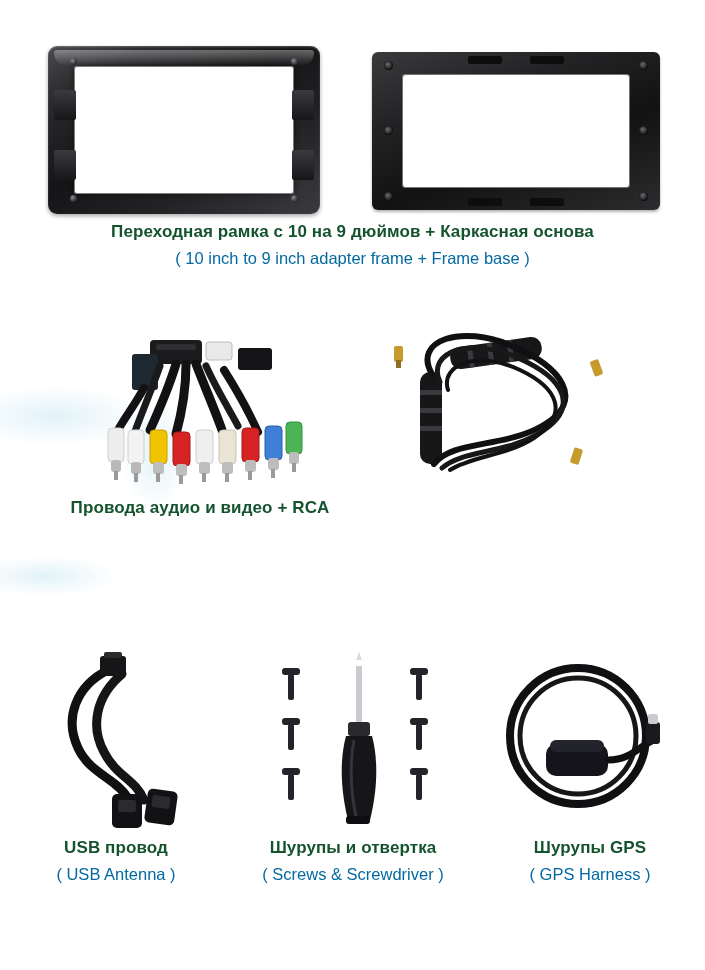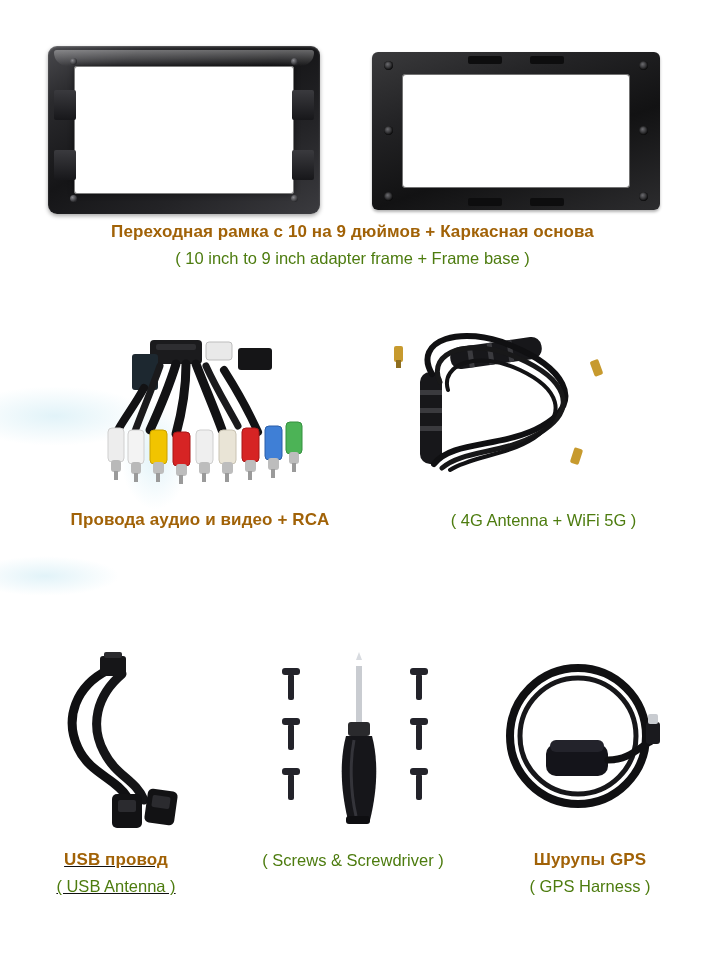--- a/index.html
+++ b/index.html
@@ -20,29 +20,29 @@
     width: 705px;
     height: 970px;
     position: relative;
     background: #ffffff;
   }
 
   
   .caption-ru {
     font-size: 17px;
     font-weight: bold;
-    color: #a16207;
+    color: #14532d;
     text-align: center;
     letter-spacing: 0.1px;
     line-height: 1.2;
   }
   .caption-en {
     font-size: 16.5px;
     font-weight: normal;
-    color: #4d7c0f;
+    color: #0369a1;
     text-align: center;
     line-height: 1.25;
     margin-top: 6px;
   }
 
   
   .row1 {
     position: absolute;
     left: 0;
     top: 0;
@@ -178,32 +178,31 @@
   }
 
   
   .harness { position: absolute; left: 0; top: 0; width: 380px; height: 168px; }
 
   
   .antenna { position: absolute; left: 0; top: 0; width: 303px; height: 168px; }
 
   .row2 .caption-block,
   .row3 .caption-block {
-    margin-top: 12px;
   }
 
   
   .row3 {
     position: absolute;
     left: 0;
     top: 648px;
     width: 705px;
     height: 300px;
   }
-  .row3 .c1 { position: absolute; left: 4px;   top: 0; width: 224px; text-decoration: underline; }
+  .row3 .c1 { position: absolute; left: 4px;   top: 0; width: 224px; }
   .row3 .c2 { position: absolute; left: 228px; top: 0; width: 250px; }
   .row3 .c3 { position: absolute; left: 478px; top: 0; width: 224px; }
   .row3 .art { height: 190px; }
 
   
   .wisp {
     position: absolute;
     pointer-events: none;
     background: radial-gradient(ellipse at center, rgba(120,200,225,0.22), rgba(120,200,225,0) 70%);
   }
@@ -351,21 +350,20 @@
           </g>
           <g>
             <rect x="180" y="118" width="9" height="16" rx="2" fill="#c79a2e" transform="rotate(18 184 126)"></rect>
           </g>
           <g>
             <rect x="200" y="30" width="9" height="16" rx="2" fill="#c79a2e" transform="rotate(-20 204 38)"></rect>
           </g>
         </svg>
       </div>
       <div class="caption-block">
-        <div class="caption-en">( 4G Antenna + WiFi 5G )</div>
       </div>
     </div>
   </div>
 
   <div class="row3">
 
     <div class="c1">
       <div class="art">
         <svg viewBox="0 0 224 190" width="224" height="190">
           <path d="M104 22 C72 38 60 70 74 100 C86 126 112 130 124 150" stroke="#101012" stroke-width="9" fill="none" stroke-linecap="round"></path>
@@ -413,20 +411,21 @@
             <rect x="188" y="26" width="6" height="26" rx="2"></rect>
             <rect x="182" y="20" width="18" height="7" rx="3"></rect>
             <rect x="188" y="76" width="6" height="26" rx="2"></rect>
             <rect x="182" y="70" width="18" height="7" rx="3"></rect>
             <rect x="188" y="126" width="6" height="26" rx="2"></rect>
             <rect x="182" y="120" width="18" height="7" rx="3"></rect>
           </g>
         </svg>
       </div>
       <div class="caption-block">
+        <div class="caption-ru">Шурупы и отвертка</div>
         <div class="caption-en">( Screws &amp; Screwdriver )</div>
       </div>
     </div>
 
     <div class="c3">
       <div class="art">
         <svg viewBox="0 0 224 190" width="224" height="190">
           <circle cx="100" cy="88" r="68" stroke="#101012" stroke-width="8" fill="none"></circle>
           <circle cx="100" cy="88" r="58" stroke="#17171a" stroke-width="5" fill="none"></circle>
 

